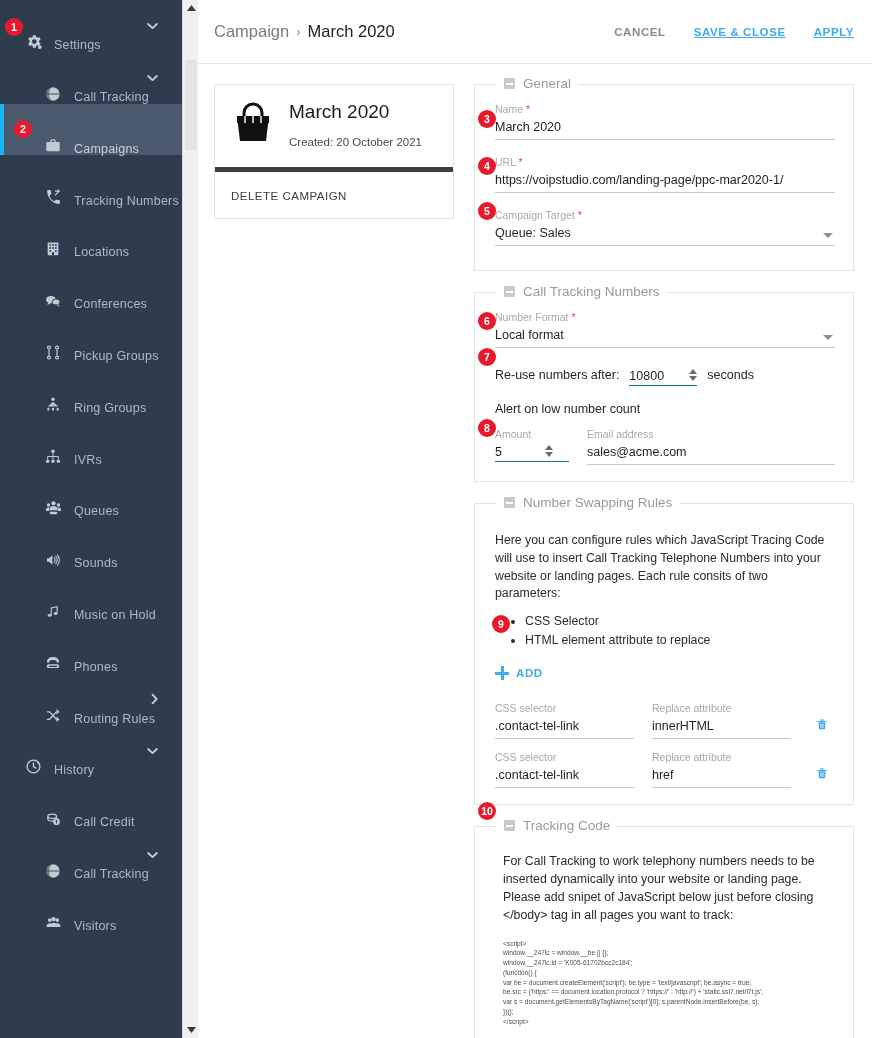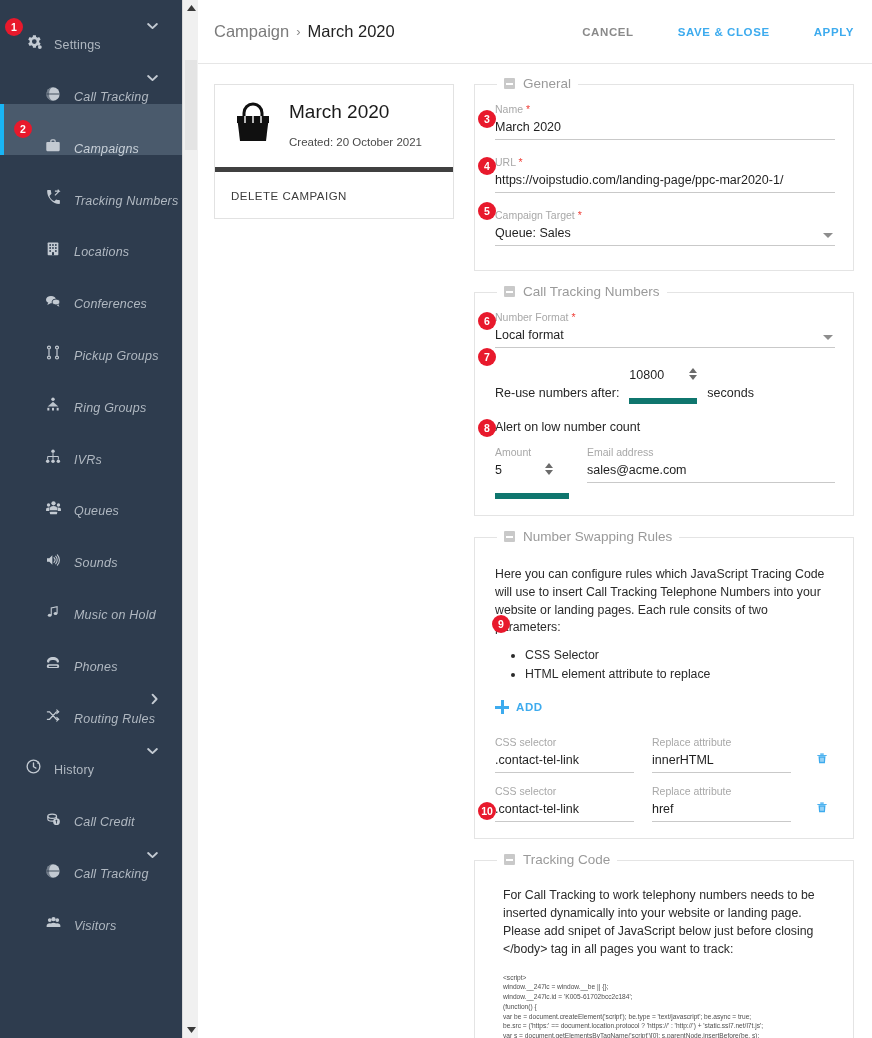--- a/index.html
+++ b/index.html
@@ -29,21 +29,21 @@
     position: relative;
     height: 51.8px;
     display: flex;
     align-items: flex-end;
     padding-left: 22px;
     color: #b0b8c1;
     font-size: 12.5px;
     letter-spacing: .2px;
     white-space: nowrap;
   }
-  .nav-item.child { padding-left: 42px; font-style: italic; }
+  .nav-item.child { padding-left: 42px; }
   .nav-item.active {
     background: #4a5a6c;
     color: #c8d0d8;
   }
   .nav-item.active::before {
     content: "";
     position: absolute;
     left: 0; top: 0; bottom: 0;
     width: 4px;
     background: #19b5f5;
@@ -135,33 +135,33 @@
     font-size: 16.5px;
     gap: 7px;
   }
   .bc-root { color: #7b7b7b; }
   .bc-sep { color: #8a8a8a; font-size: 13px; }
   .bc-cur { color: #222; }
   .topbar-actions {
     margin-left: auto;
     display: flex;
     align-items: flex-start;
-    gap: 44px;
+    gap: 28px;
   }
   .tb-btn {
     font-size: 11.5px;
     letter-spacing: .6px;
     font-weight: bold;
     cursor: pointer;
     background: none; border: none;
     padding: 0;
     font-family: "Liberation Sans", sans-serif;
   }
   .tb-btn.cancel { color: #8a8a8a; }
-  .tb-btn.blue { color: #3dabee; }
+  .tb-btn.blue { color: #3dabee; text-decoration: underline; }
 
   .content {
     flex: 1;
     background: #fff;
     display: flex;
     padding: 20px 16px 0 16px;
     gap: 18px;
     overflow: hidden;
   }
   .left-col { width: 240px; flex: 0 0 240px; }
@@ -263,22 +263,22 @@
     display: flex;
     align-items: flex-end;
     gap: 10px;
     margin-bottom: 14px;
   }
   .inline-label { font-size: 12.5px; color: #262626; padding-bottom: 4px; }
   .num-wrap {
     position: relative;
     display: inline-flex;
     align-items: flex-end;
-    border-bottom: 6px solid #0f766e;
-    padding-bottom: 16px;
+    border-bottom: 1px solid #0f766e;
+    padding-bottom: 2px;
   }
   .num-input {
     border: none; background: transparent; outline: none;
     font-size: 12.5px; color: #1f1f1f;
     width: 56px;
     padding: 0;
     font-family: "Liberation Sans", sans-serif;
   }
   .num-input.short { width: 46px; }
   .spinner {

